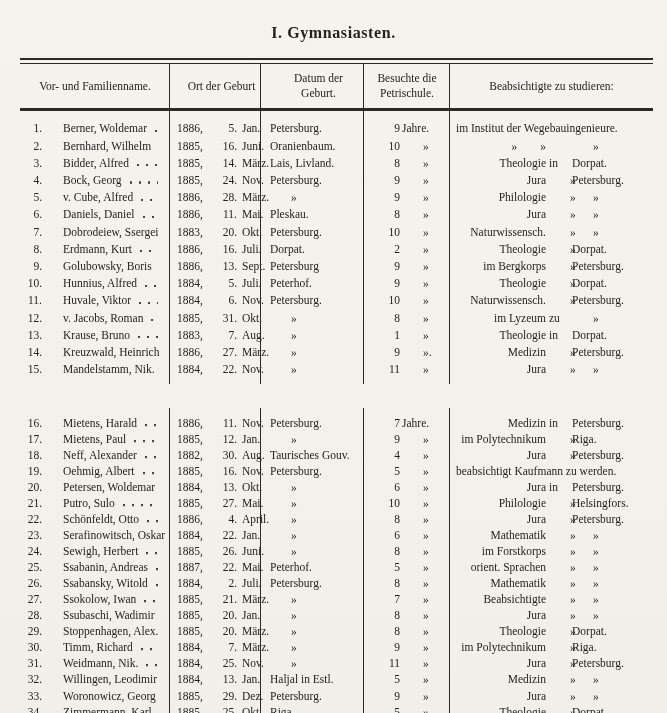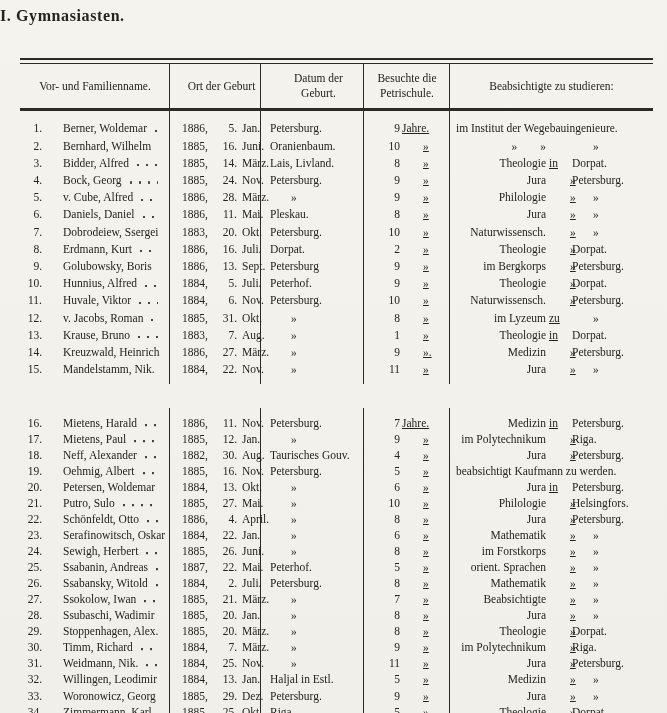--- a/index.html
+++ b/index.html
@@ -10,24 +10,25 @@
   html,body{margin:0;padding:0;}
   .page{
     position:relative;
     width:667px;height:713px;
     background:linear-gradient(180deg,#f4f3ee 0%,#f2f1ec 55%,#f0efe9 100%);
     font-family:"Liberation Serif",serif;
     color:var(--ink);
     overflow:hidden;
   }
   .title{
+    text-align:center;
     font-weight:bold;
     font-size:16px;
     letter-spacing:.6px;
-    padding-top:7px;
+    padding-top:24px;
   }
   .table{
     position:absolute;
     left:20px;top:58px;width:633px;
   }
   .hr-thick{height:2px;background:var(--line);}
   .hr-space{height:3px;}
   .hr-thin{height:1.4px;background:var(--line);}
   .hr-heavy{height:2.5px;background:var(--line);}
 
@@ -58,33 +59,33 @@
   .rname{margin-left:21px;white-space:nowrap;flex:none;}
   .leader{
     flex:1;align-self:stretch;
     margin:0 12px 0 5px;
     background-image:radial-gradient(circle at 4px 64%, #45443e 1.05px, rgba(0,0,0,0) 1.45px);
     background-size:9px 100%;
     background-repeat:repeat-x;
   }
   
   .c2{padding-left:7px;}
-  .yr{width:36px;flex:none;text-align:center;}
+  .yr{width:36px;flex:none;}
   .dy{width:24px;text-align:right;flex:none;}
   .mo{margin-left:5px;white-space:nowrap;}
   
   .c3{padding-left:9px;}
   .ort{white-space:nowrap;}
   
   .jn{width:36px;text-align:right;flex:none;}
-  .ju{margin-left:2px;white-space:nowrap;text-decoration:underline;}
+  .ju{margin-left:2px;white-space:nowrap;}
   
   .c5{padding-left:6px;}
   .subj{width:90px;flex:none;white-space:pre;overflow:visible;text-align:right;}
-  .prep{width:26px;flex:none;padding-left:3px;box-sizing:border-box;text-decoration:underline;}
+  .prep{width:26px;flex:none;padding-left:3px;box-sizing:border-box;}
   .plc{flex:1;white-space:nowrap;}
   .dit{text-indent:21px;}
 </style>
 </head>
 <body>
 
 <div class="page">
   <div class="title">I. Gymnasiasten.</div>
 
   <div class="table">

